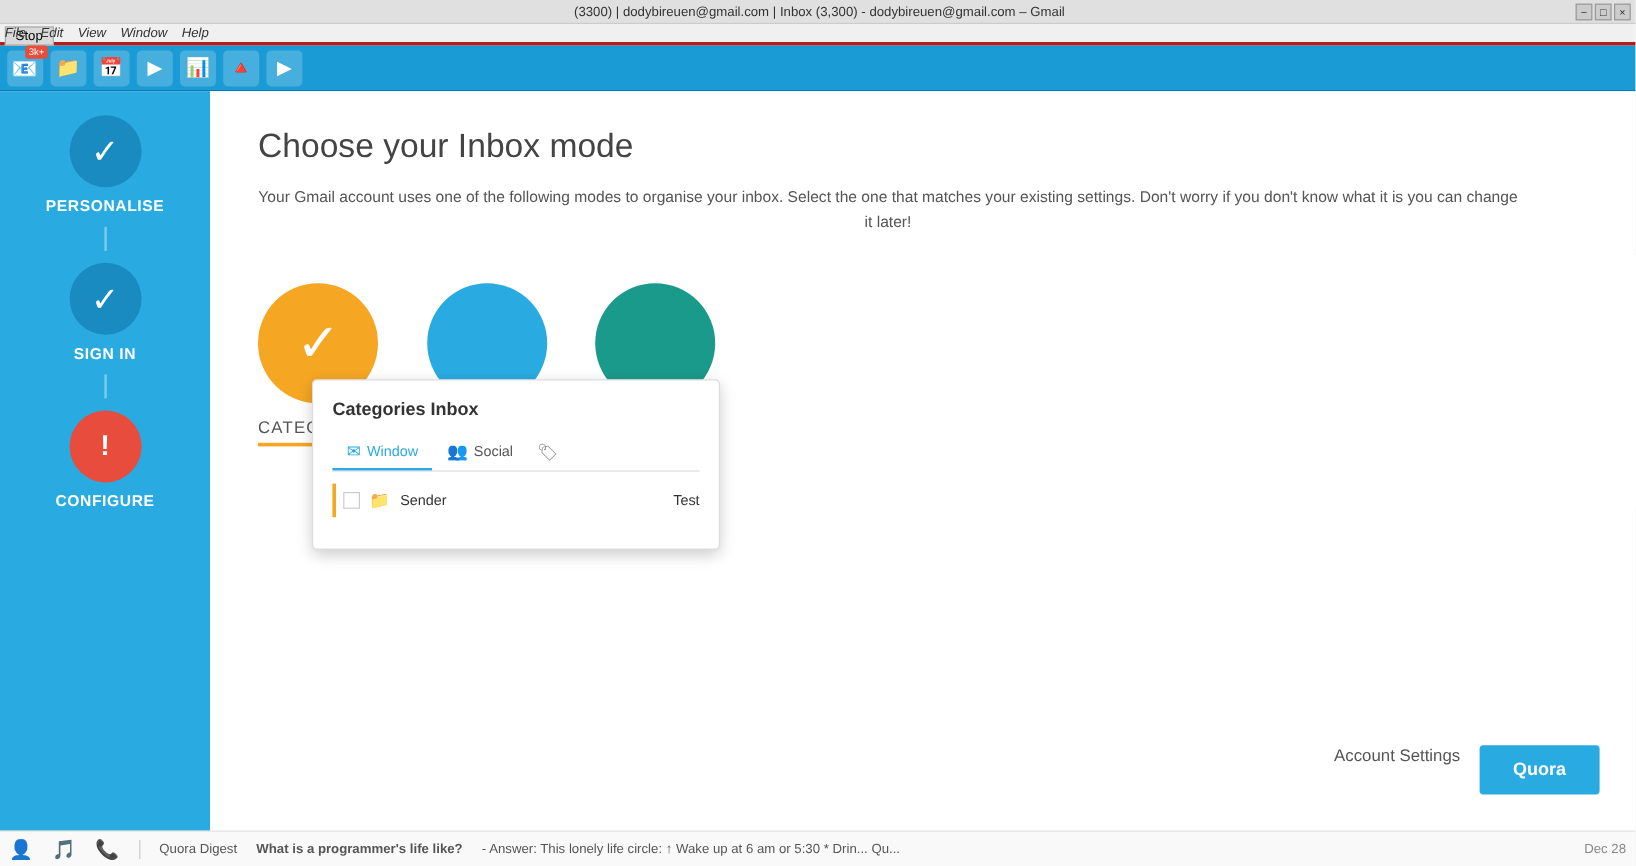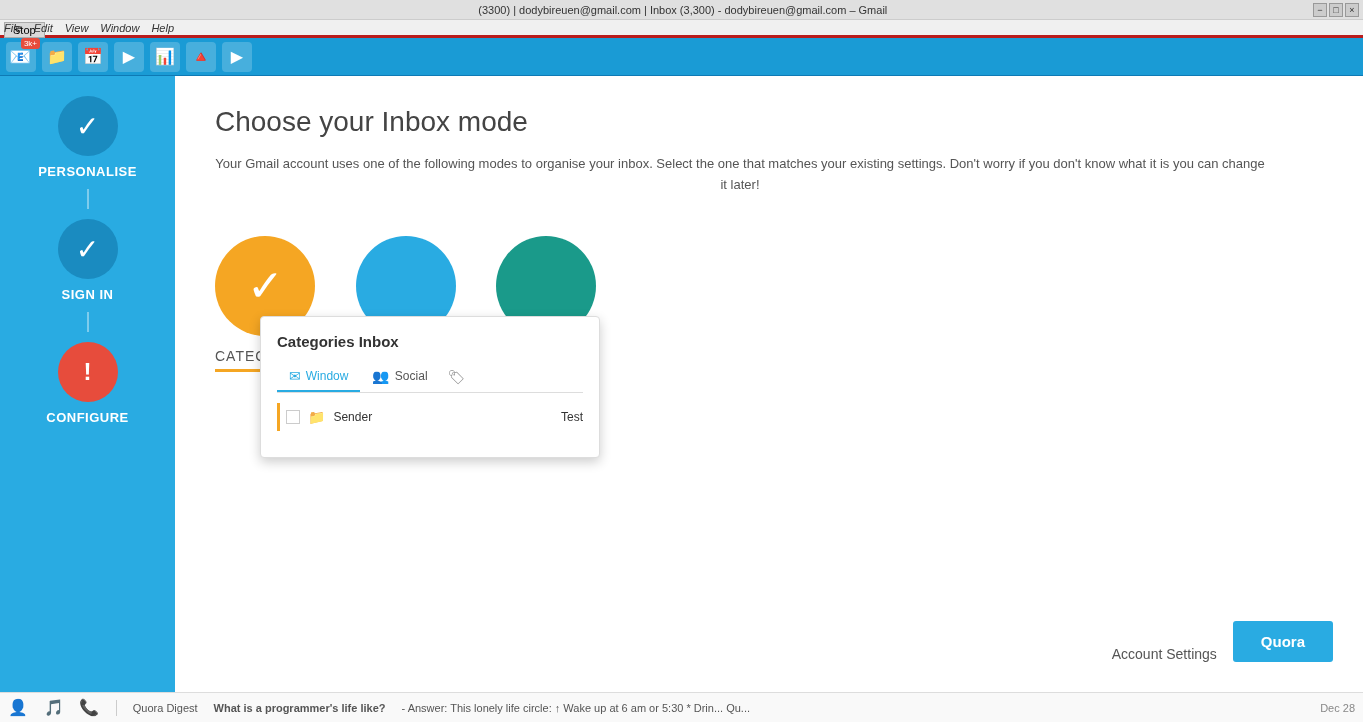--- a/index.html
+++ b/index.html
@@ -309,21 +309,21 @@
     .tooltip-description em {
       font-style: italic;
     }
 
     
     .footer-area {
       position: absolute;
       bottom: 30px;
       right: 30px;
       display: flex;
-      align-items: flex-end;
+      align-items: flex-start;
       gap: 16px;
     }
     .account-settings-btn {
       background: none;
       border: none;
       color: #555;
       font-size: 14px;
       cursor: pointer;
       text-decoration: none;
     }

